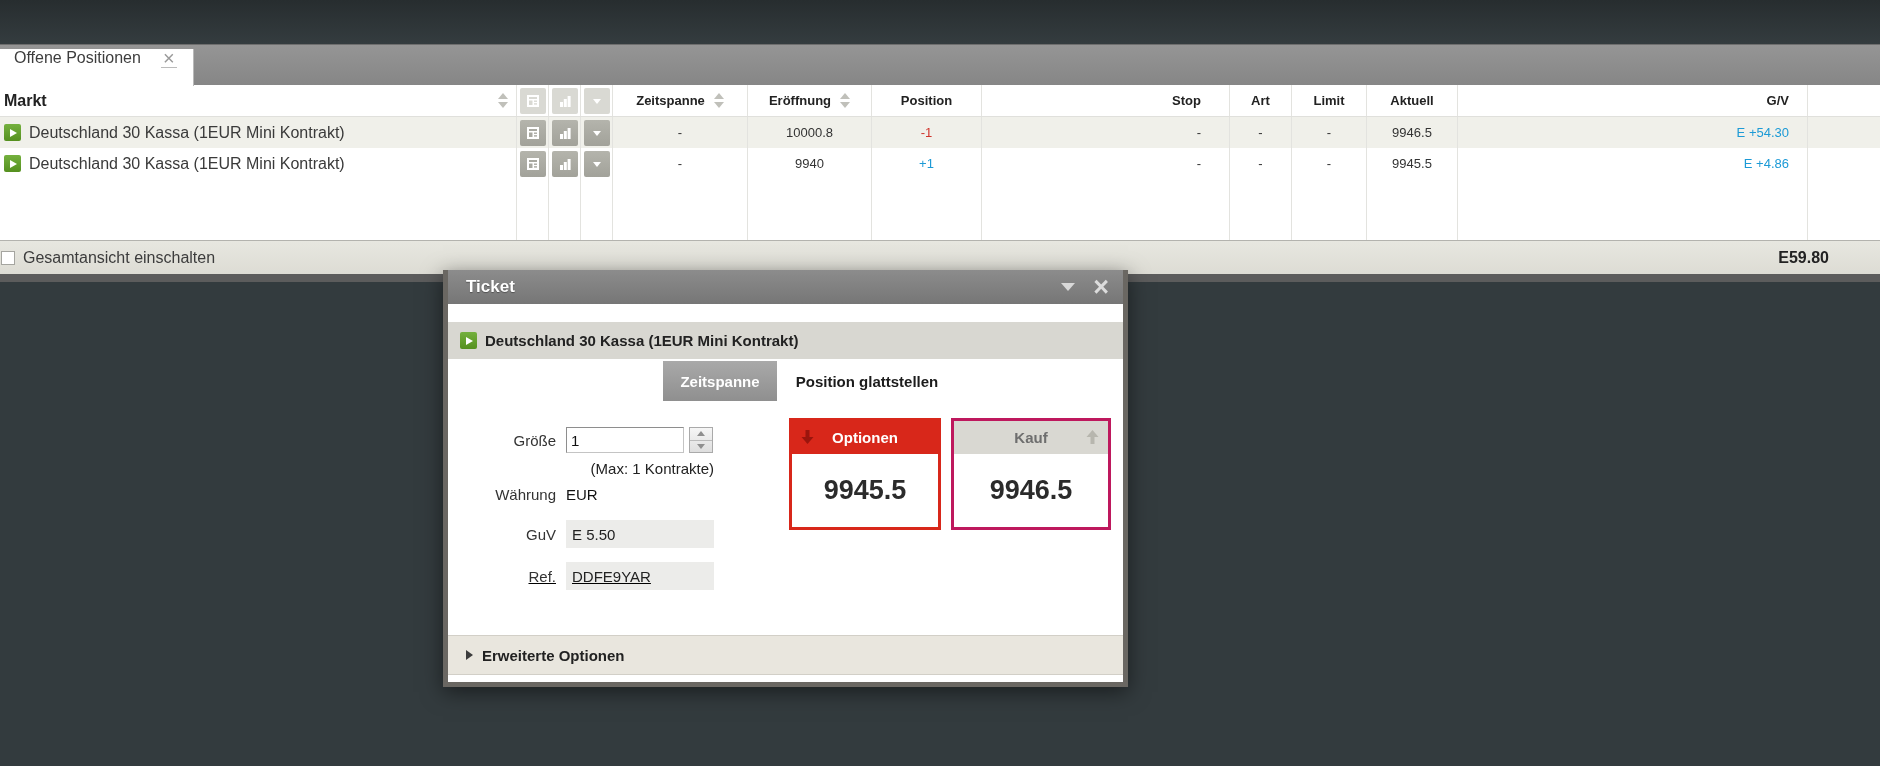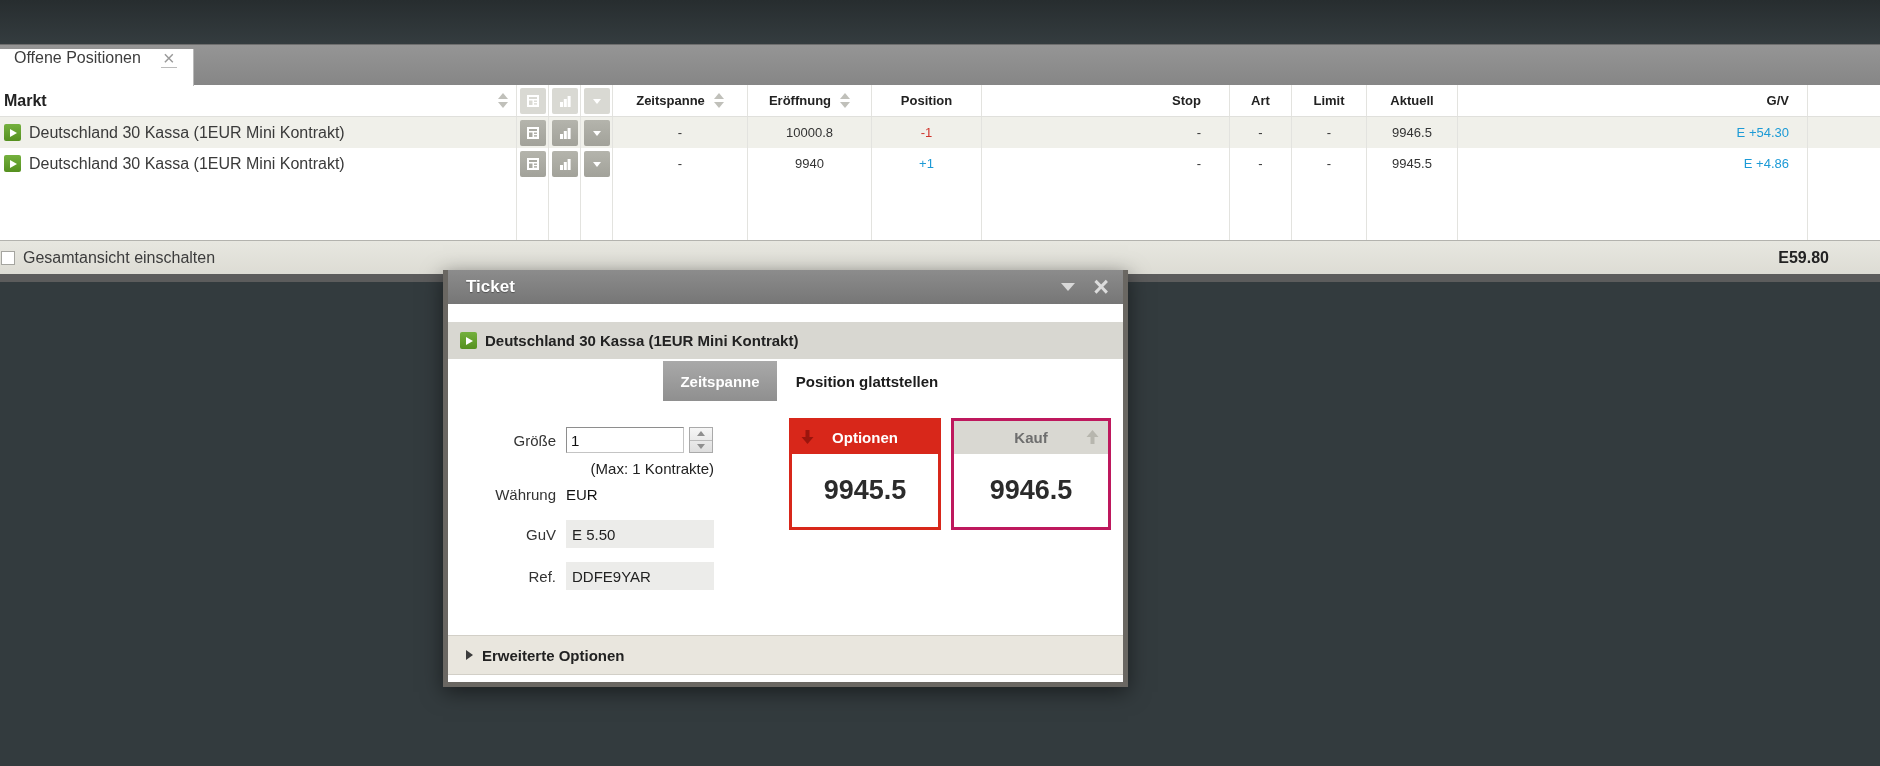--- a/index.html
+++ b/index.html
@@ -89,21 +89,21 @@
   .spin { width:24px; height:26px; margin-left:5px; border:1px solid #aaa; background:linear-gradient(#f6f6f6,#dedede);
           display:flex; flex-direction:column; }
   .spin span { flex:1; display:flex; align-items:center; justify-content:center; cursor:pointer; }
   .spin .up { border-bottom:1px solid #bbb; }
   .spin .up:after { content:""; border-left:4px solid transparent; border-right:4px solid transparent; border-bottom:5px solid #8f8f8f; }
   .spin .dn:after { content:""; border-left:4px solid transparent; border-right:4px solid transparent; border-top:5px solid #8f8f8f; }
   .hint { margin-top:7px; text-align:right; font-size:15px; color:#222; }
   .frow.waehrung { margin-top:9px; }
   .frow.waehrung .val { font-size:15px; color:#111; }
   .frow.gfield { margin-top:17px; }
-  .frow.gfield + .frow.gfield { margin-top:14px; }
+  .frow.gfield + .frow.gfield { margin-top:14px;text-decoration:underline; }
   .rofield { width:172px; height:28px; background:#ececea; display:flex; align-items:center;
              padding-left:6px; font-size:15px; color:#222; }
 
   .prices { position:absolute; top:114px; right:12px; display:flex; gap:10px; }
   .pbtn { width:152px; height:112px; cursor:pointer; }
   .pbtn .phead { height:33px; position:relative; display:flex; align-items:center; justify-content:center;
                  font-size:15px; font-weight:bold; }
   .pbtn .pval { height:73px; background:#fff; display:flex; align-items:center; justify-content:center;
                 font-size:27px; font-weight:bold; color:#2b2b2b; }
   .pbtn.sell { border:3px solid #d8271a; width:152px; }

